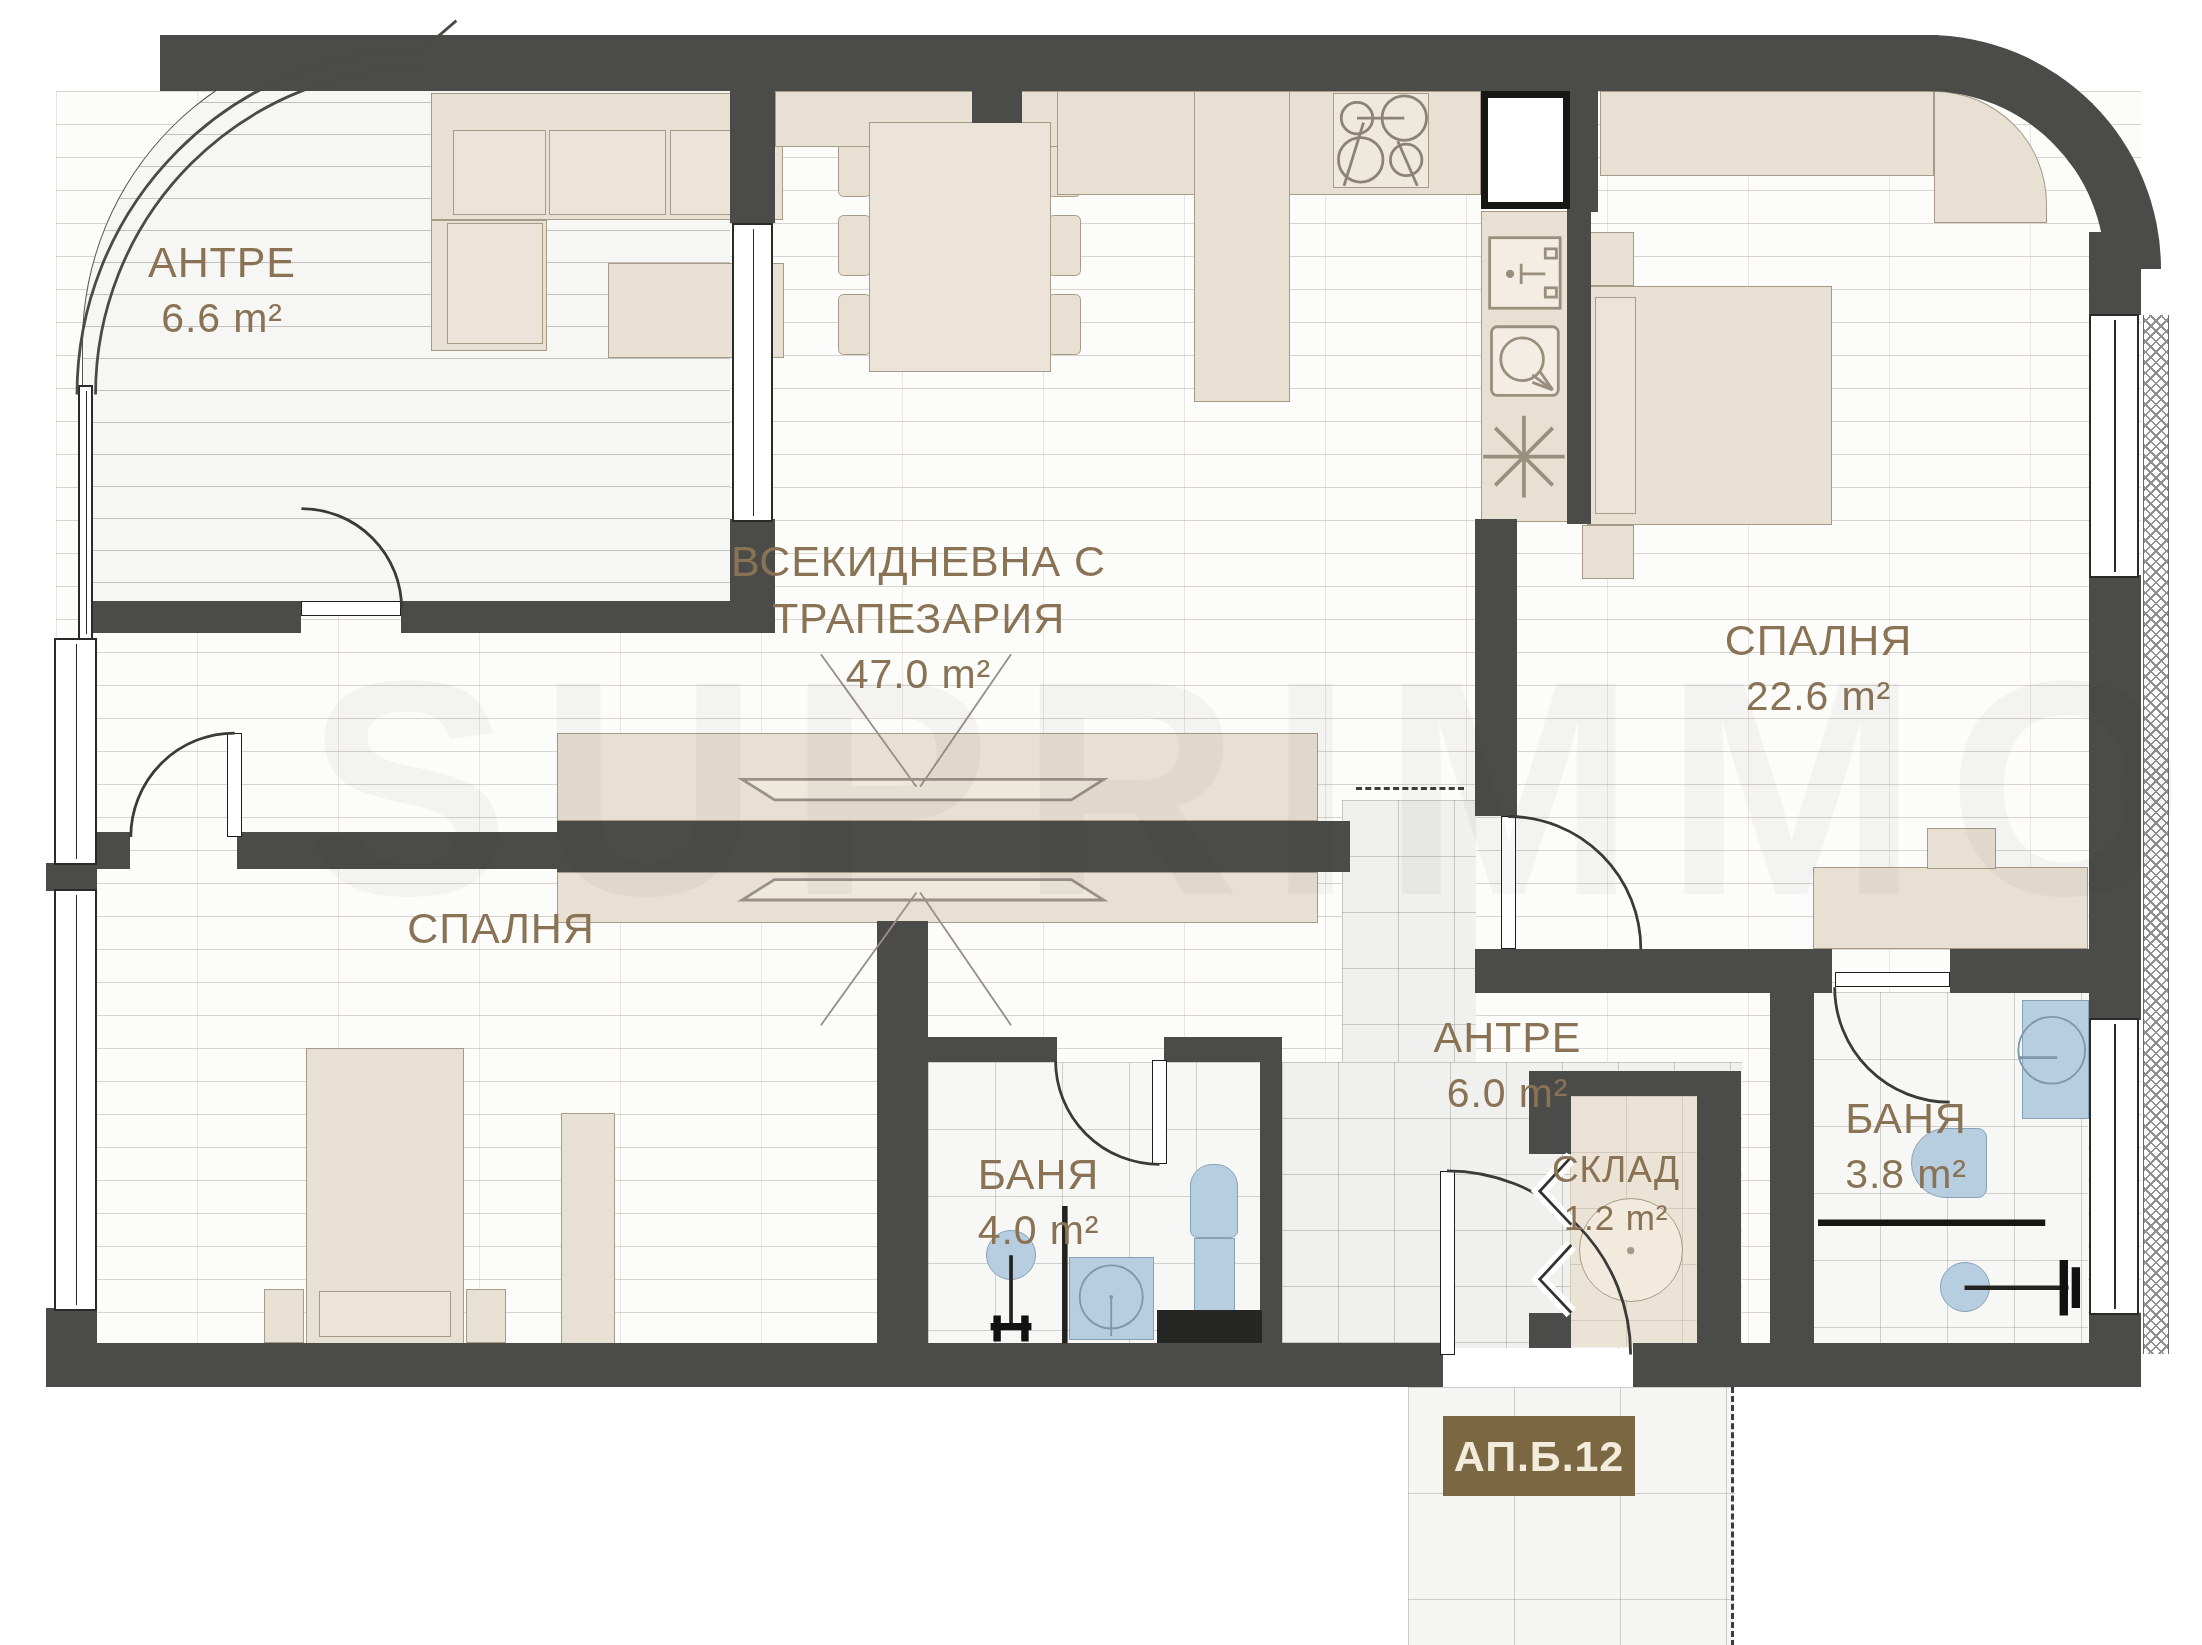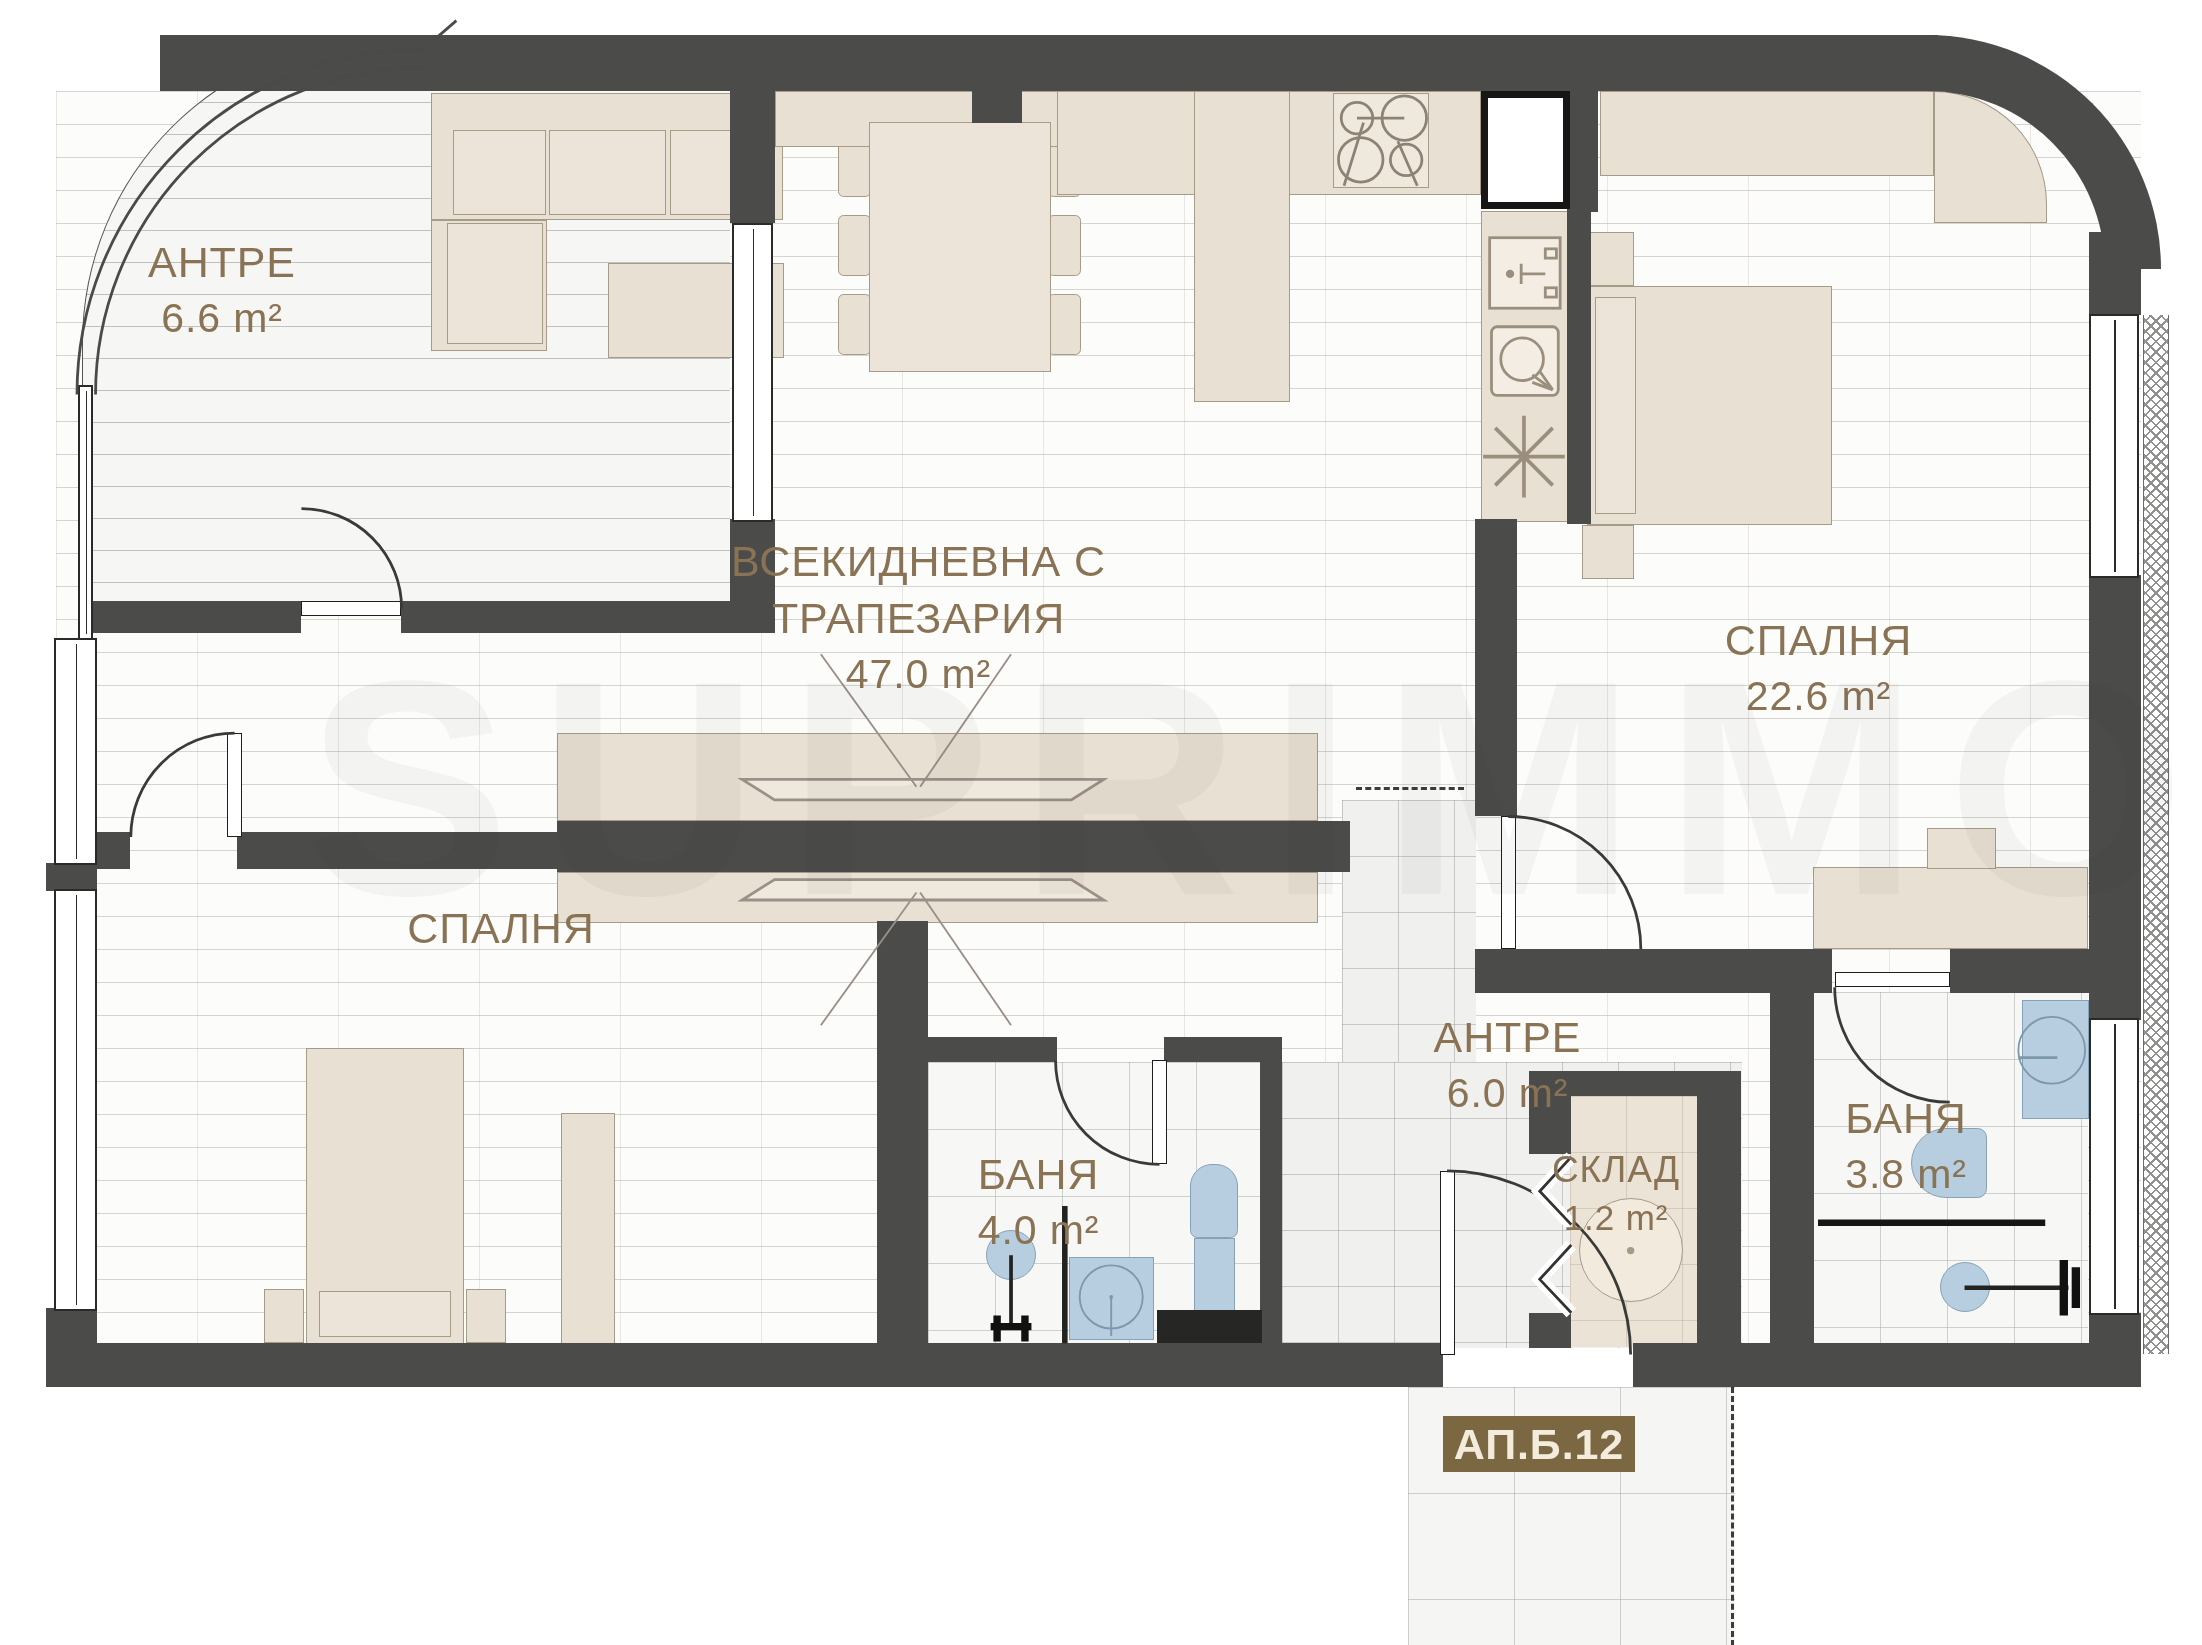--- a/index.html
+++ b/index.html
@@ -319,18 +319,18 @@
   <div class="lbl" style="left:1790px;top:1090px;width:232px;">
     <div>БАНЯ</div>
     <div class="area">3.8 m²</div>
   </div>
 
   <div class="lbl small" style="left:1535px;top:1118px;width:162px;margin-top:28px;">
     <div>СКЛАД</div>
     <div class="area">1.2 m²</div>
   </div>
 
-  <div class="badge" style="left:1443px;top:1416px;width:192px;height:56px;">АП.Б.12</div>
+  <div class="badge" style="left:1443px;top:1416px;width:192px;height:80px;">АП.Б.12</div>
 
   <div class="watermark" style="left:306px;top:612px;">SUPRIMMO</div>
 
 </div>
 
 
 </body></html>

